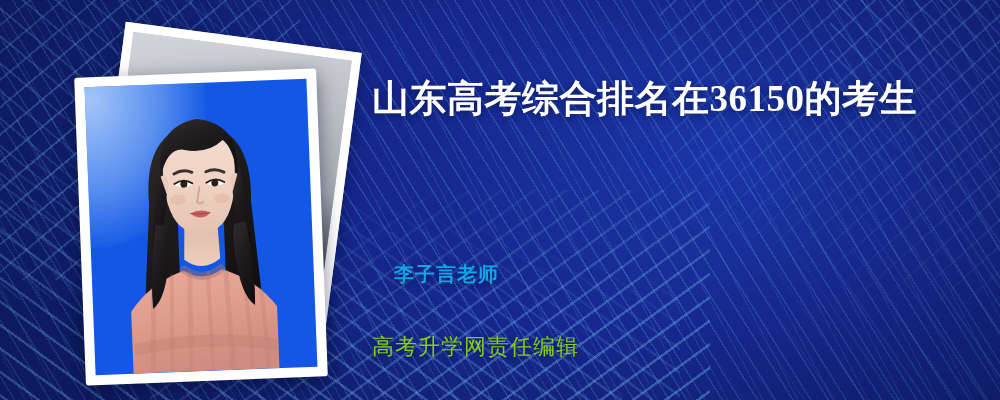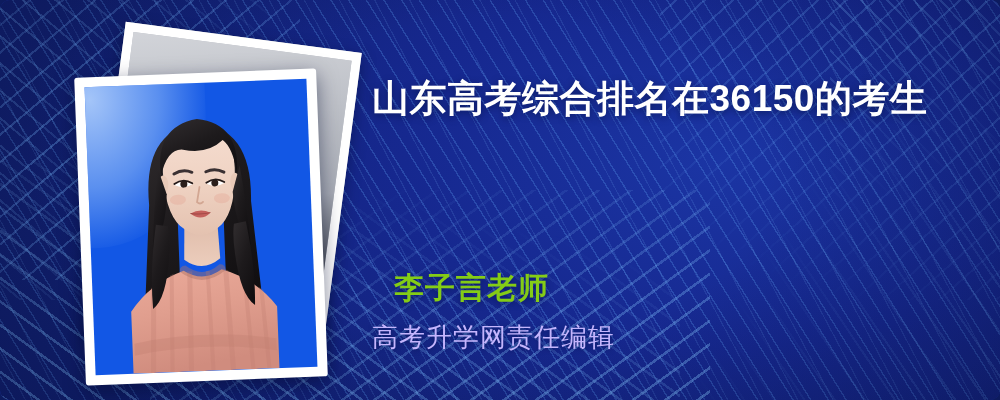--- a/index.html
+++ b/index.html
@@ -6,22 +6,21 @@
     margin: 0;
     padding: 0;
     background: #0d1b5e;
   }
   #banner {
     position: relative;
     width: 1000px;
     height: 400px;
     overflow: hidden;
     background: #142a8e;
-    font-family: Liberation Sans, sans-serif;
-    border-radius: 10px;
+    font-family: Liberation Serif, serif;
     -webkit-font-smoothing: antialiased;
   }
 
   
   .bg-base {
     position: absolute;
     inset: 0;
     background:
       radial-gradient(ellipse 700px 420px at 72% 40%, #1b35a4 0%, #16288f 45%, #11206f 100%),
       linear-gradient(115deg, #0f1f73 0%, #172c96 40%, #132682 70%, #0e1c63 100%);
@@ -272,34 +271,34 @@
     width: 580px;
     color: #ffffff;
     font-size: 37px;
     font-weight: 700;
     line-height: 58px;
     letter-spacing: 0.5px;
     text-shadow: 0 2px 7px rgba(4,12,55,0.55);
   }
   .byline-name {
     position: absolute;
-    top: 268px;
+    top: 261px;
     left: 24px;
-    color: #84cc16;
-    font-size: 30px;
+    color: #0ea5e9;
+    font-size: 20px;
     font-weight: 700;
     letter-spacing: 1px;
     text-shadow: 0 2px 6px rgba(4,12,55,0.5);
   }
   .byline-role {
     position: absolute;
-    top: 320px;
+    top: 332px;
     left: 2px;
-    color: #c4b5fd;
-    font-size: 26px;
+    color: #84cc16;
+    font-size: 22px;
     font-weight: 400;
     letter-spacing: 1px;
     text-shadow: 0 1px 5px rgba(4,12,55,0.5);
   }
 </style>
 </head>
 <body>
 
 <div id="banner">
 

